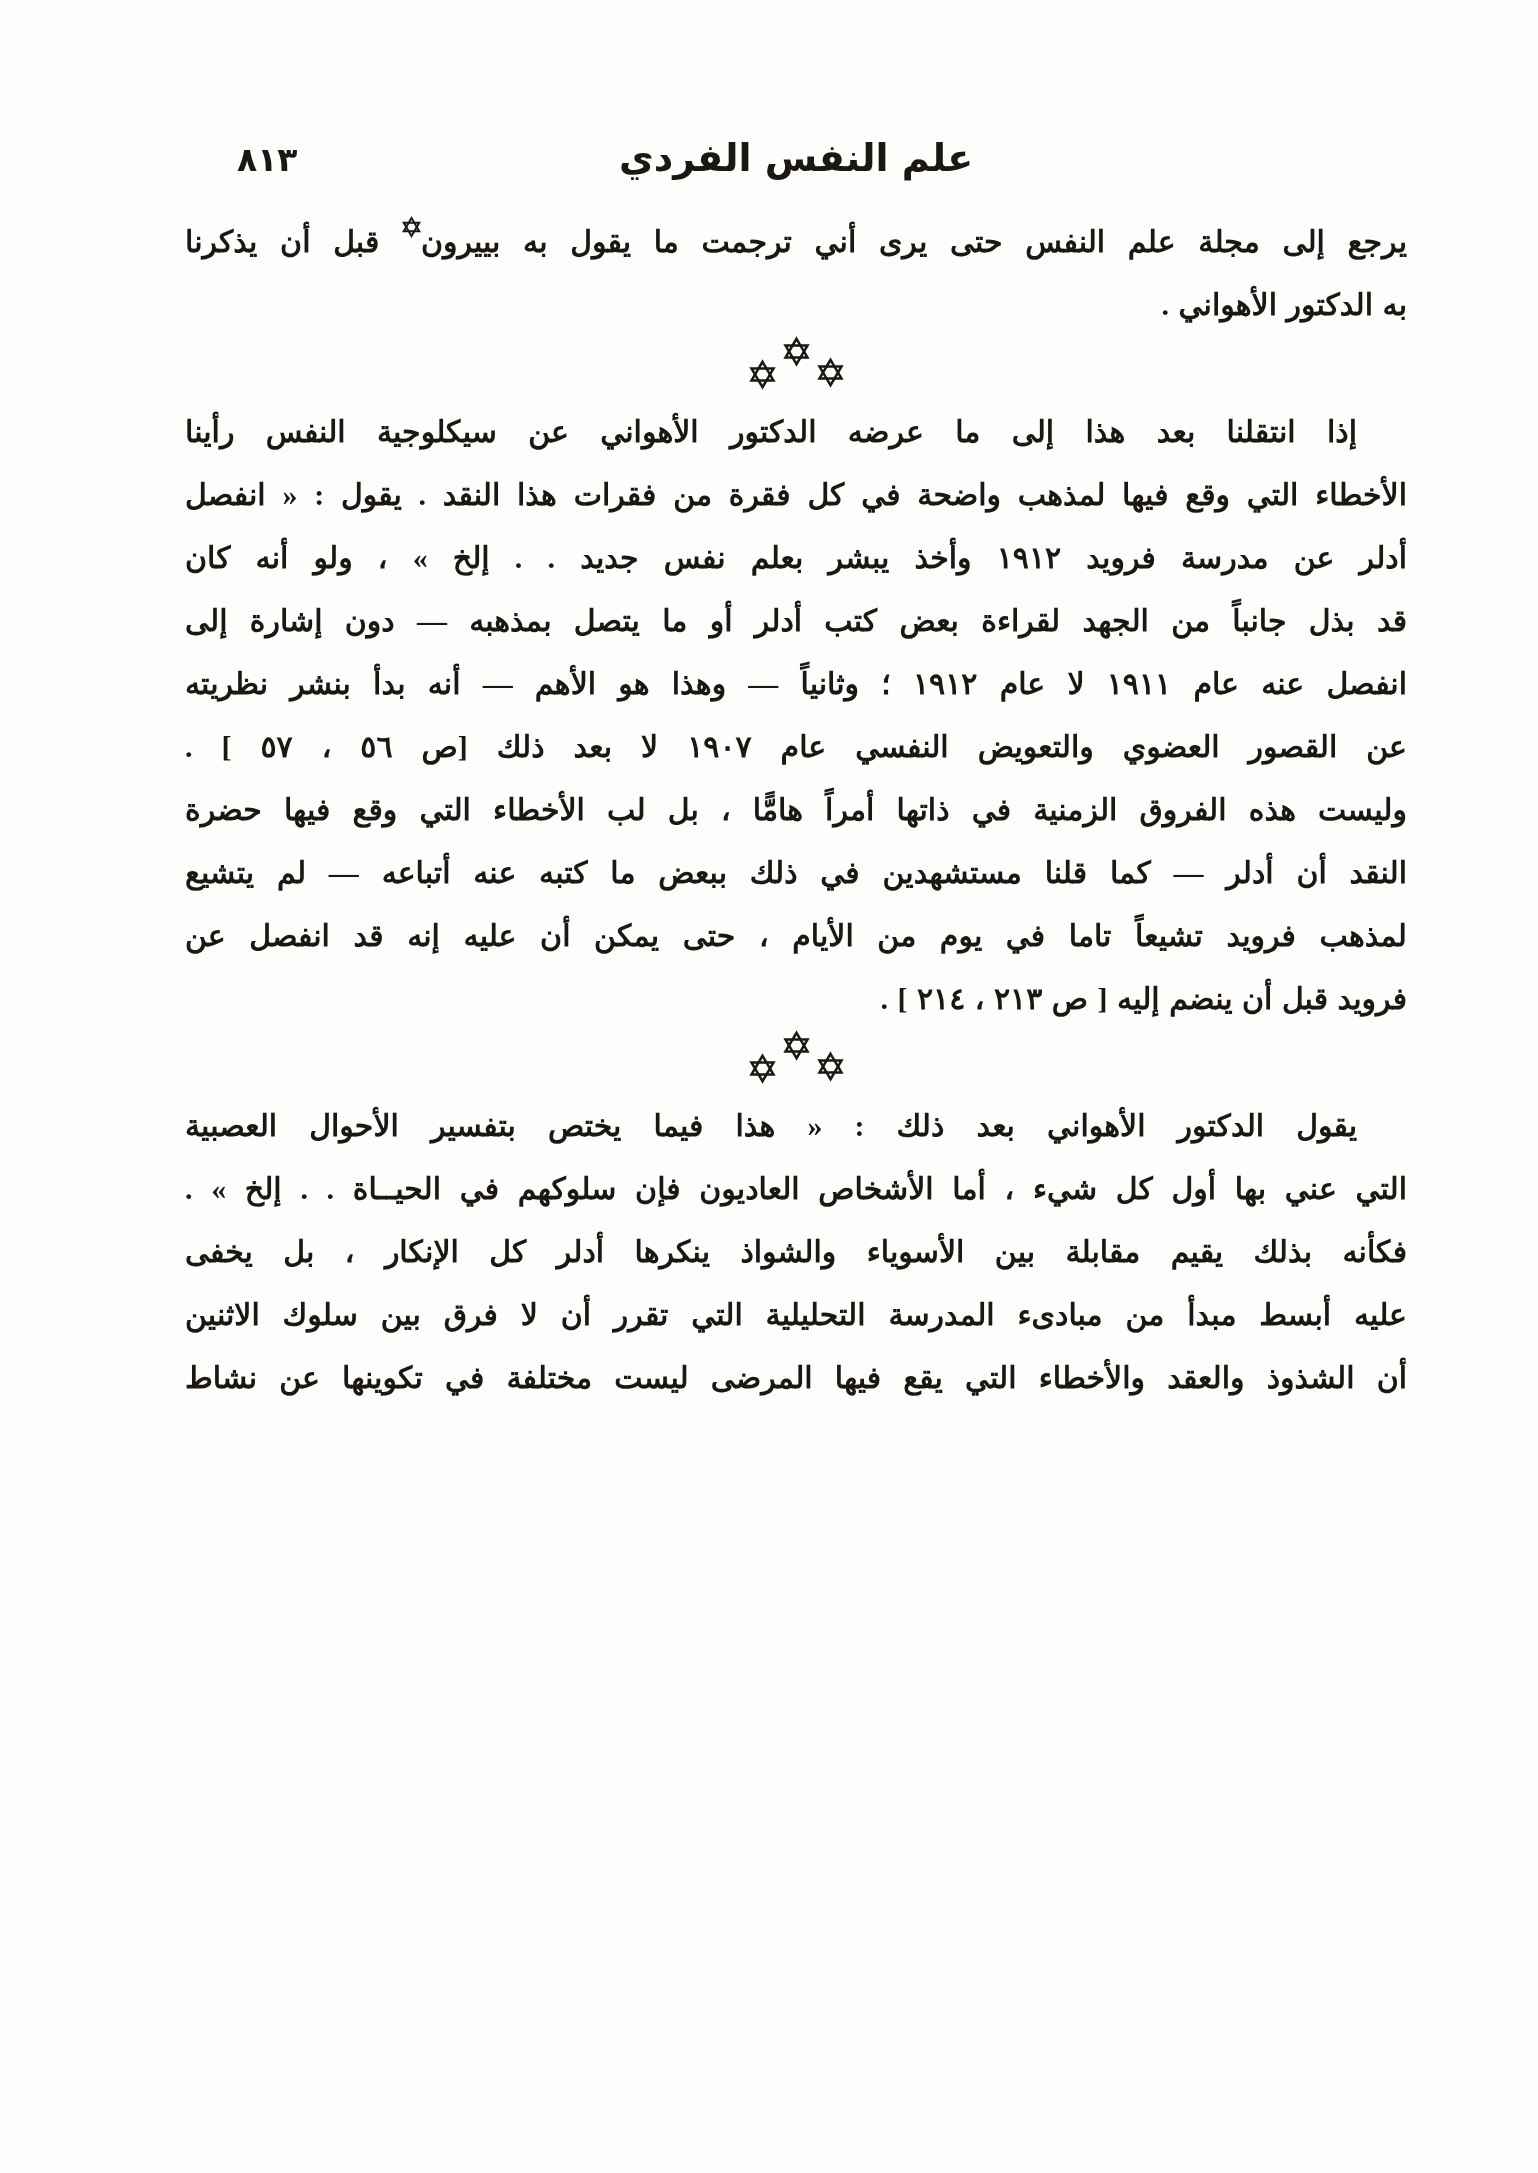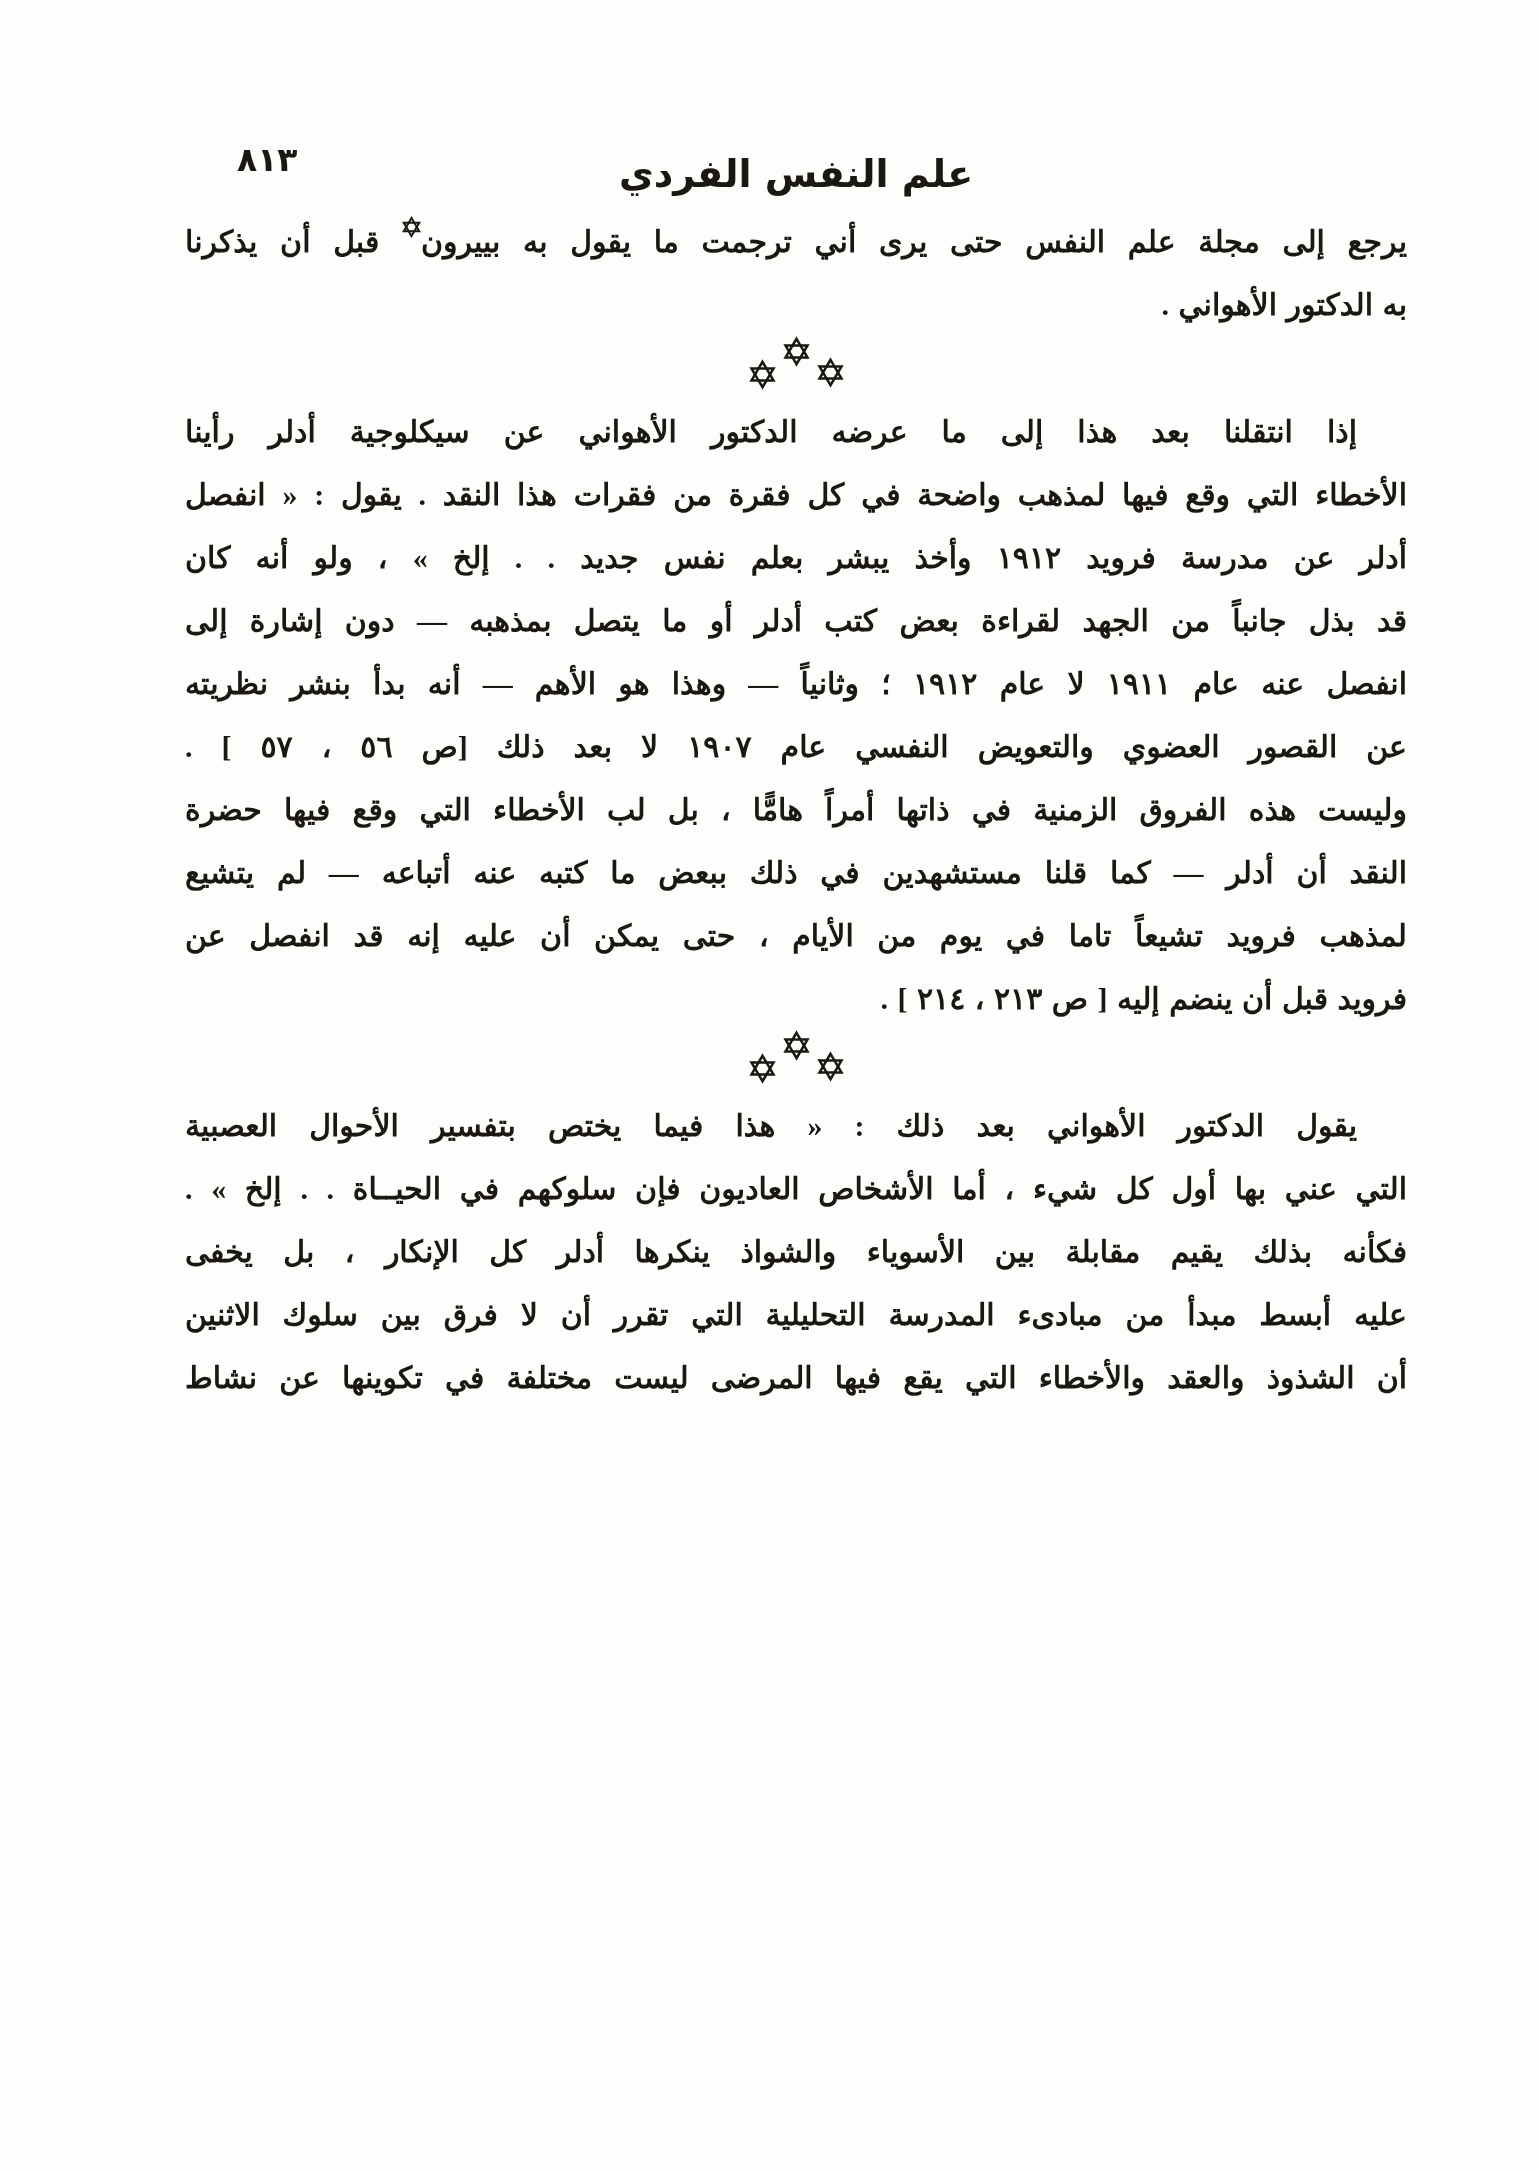--- a/index.html
+++ b/index.html
@@ -3,21 +3,21 @@
 <meta charset="utf-8">
 <style>
   html,body { margin:0; padding:0; }
   .page {
     position:relative; width:1538px; height:2173px;
     background:#fdfdfc; color:#1b1713; overflow:hidden;
     font-family:"DejaVu Sans", sans-serif;
     padding-left:7px;
   }
   .page-header { position:absolute; top:136px; left:185px; right:138px; height:70px; direction:rtl; }
-  .page-title { text-align:center; font-size:38px; font-weight:bold;margin-top:16px; }
+  .page-title { text-align:center; font-size:38px; font-weight:bold; }
   .page-number { position:absolute; left:52px; top:4px; font-size:33px; font-weight:bold; letter-spacing:2px; }
 
   .bodytext { position:absolute; top:210px; left:185px; right:138px; direction:rtl;
               font-size:30px; font-weight:bold; }
   .para { margin:0;font-family:Liberation Serif, serif; }
   .line { line-height:63px; text-align:justify; text-align-last:justify; word-spacing:2px; }
   .line.end { text-align-last:right; }
   .line.indent { padding-right:50px; }
 
   .star-sep { display:flex; justify-content:center; align-items:flex-start; gap:7px;
@@ -67,21 +67,21 @@
         </span>
       <span class="sep-star s-right">
           <svg viewBox="0 0 32 36">
             <path d="M16 3 L29 25 H3 Z"></path>
             <path d="M16 33 L3 11 H29 Z"></path>
           </svg>
         </span>
     </div>
 
     <div class="para">
-      <div class="line indent">إذا انتقلنا بعد هذا إلى ما عرضه الدكتور الأهواني عن سيكلوجية أدلر رأينا</div>
+      <div class="line indent">إذا انتقلنا بعد هذا إلى ما عرضه الدكتور الأهواني عن سيكلوجية النفس رأينا</div>
       <div class="line">الأخطاء التي وقع فيها لمذهب واضحة في كل فقرة من فقرات هذا النقد . يقول : « انفصل</div>
       <div class="line">أدلر عن مدرسة فرويد ١٩١٢ وأخذ يبشر بعلم نفس جديد . . إلخ » ، ولو أنه كان</div>
       <div class="line">قد بذل جانباً من الجهد لقراءة بعض كتب أدلر أو ما يتصل بمذهبه — دون إشارة إلى</div>
       <div class="line">انفصل عنه عام ١٩١١ لا عام ١٩١٢ ؛ وثانياً — وهذا هو الأهم — أنه بدأ بنشر نظريته</div>
       <div class="line">عن القصور العضوي والتعويض النفسي عام ١٩٠٧ لا بعد ذلك [ص ٥٦ ، ٥٧ ] .</div>
       <div class="line">وليست هذه الفروق الزمنية في ذاتها أمراً هامًّا ، بل لب الأخطاء التي وقع فيها حضرة</div>
       <div class="line">النقد أن أدلر — كما قلنا مستشهدين في ذلك ببعض ما كتبه عنه أتباعه — لم يتشيع</div>
       <div class="line">لمذهب فرويد تشيعاً تاما في يوم من الأيام ، حتى يمكن أن عليه إنه قد انفصل عن</div>
       <div class="line end">فرويد قبل أن ينضم إليه [ ص ٢١٣ ، ٢١٤ ] .</div>
     </div>

